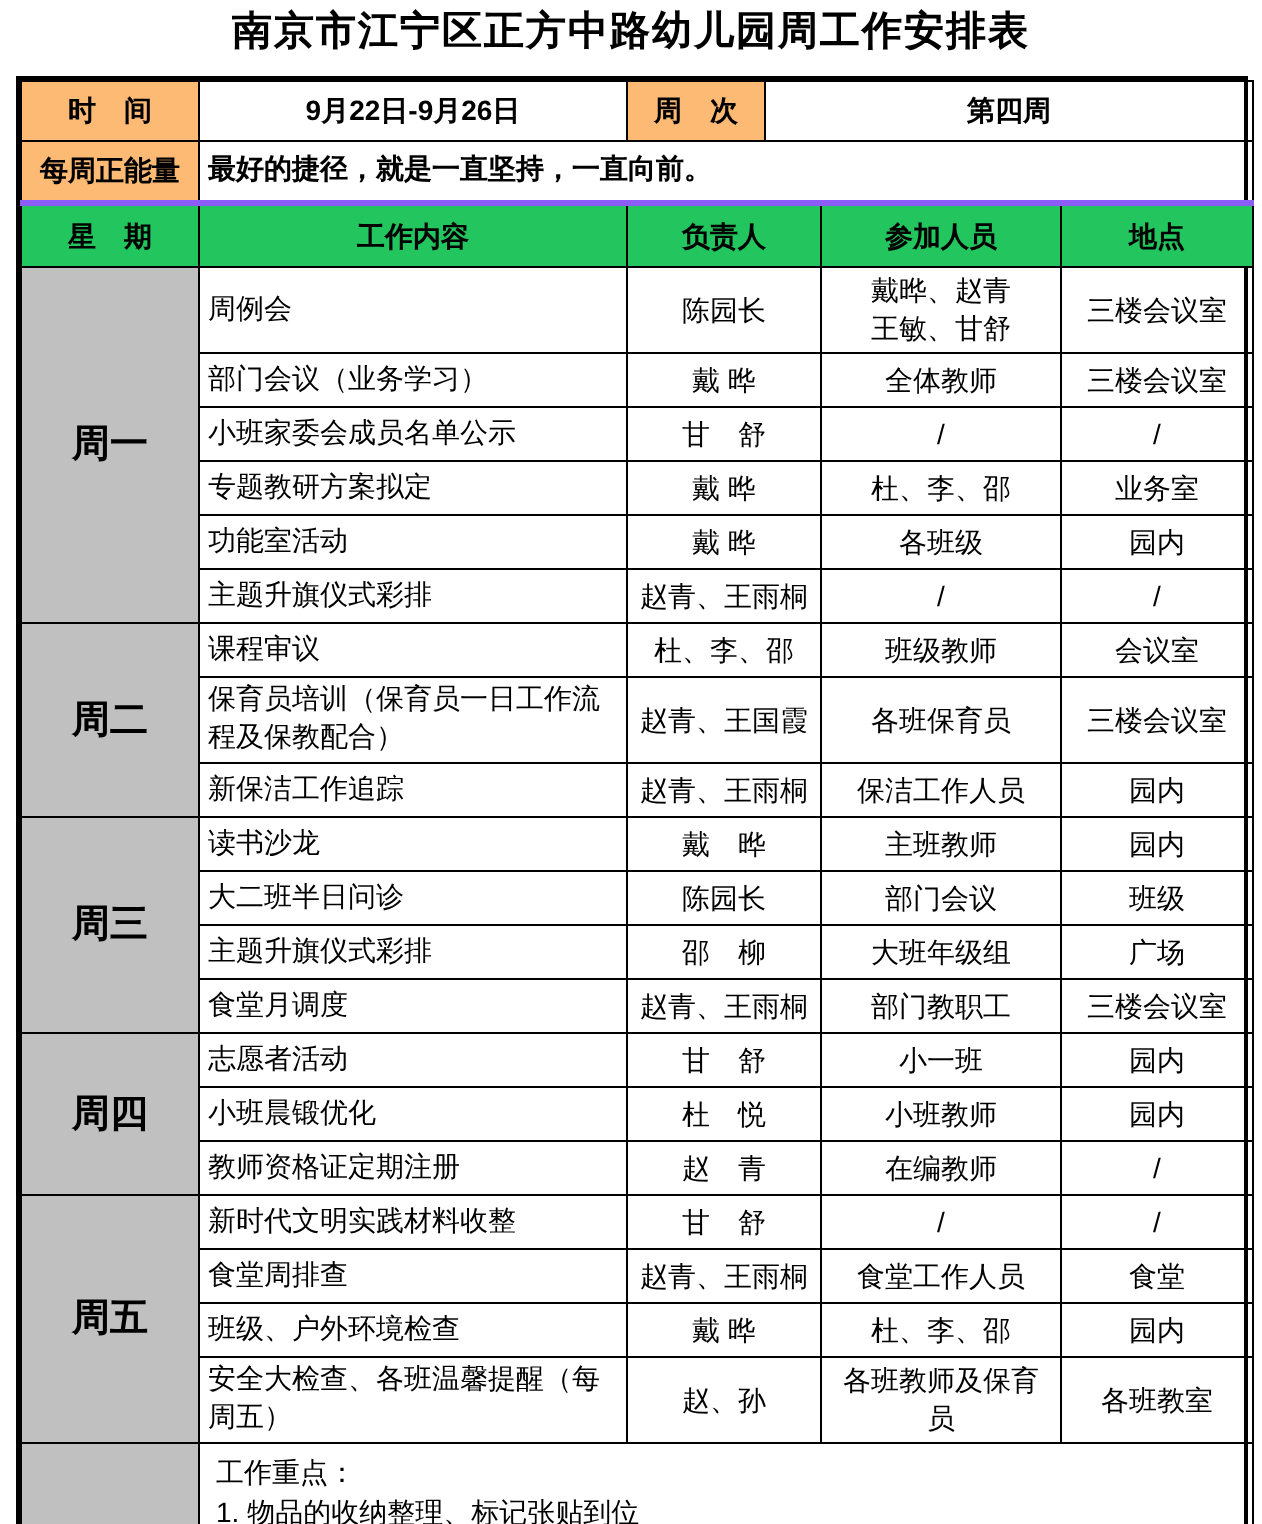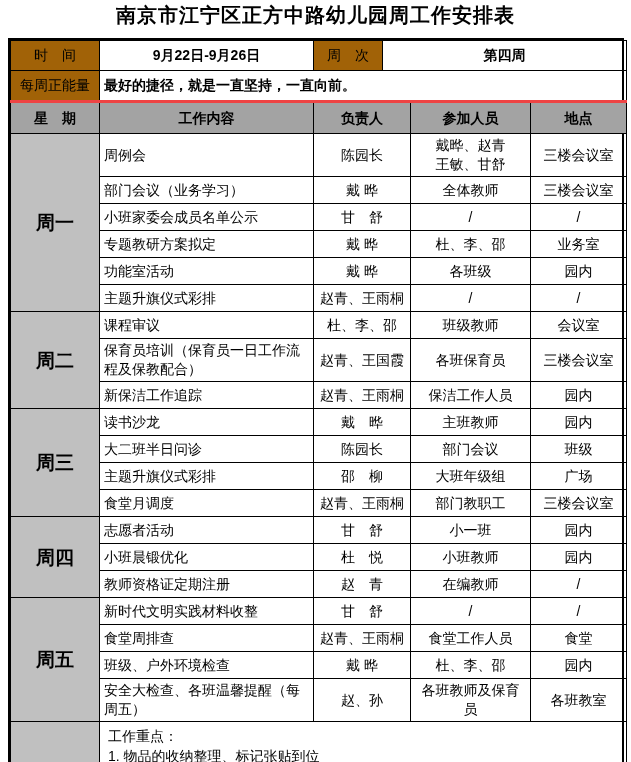--- a/index.html
+++ b/index.html
@@ -13,26 +13,26 @@
     letter-spacing:1px;padding:2px 0 9px 0;
   }
   .tbl-wrap{margin:0 7px 0 8px;border:2px solid #000;}
   table{border-collapse:collapse;width:100%;table-layout:fixed;}
   td,th{
     border:1px solid #000;font-size:14px;line-height:19px;
     padding:2px 4px;text-align:center;vertical-align:middle;
     overflow:hidden;word-break:break-all;
   }
   th{font-weight:bold;}
-  .hd{background:#a16207;font-weight:normal;}
+  .hd{background:#fdba74;font-weight:bold;}
   .left{text-align:left;font-family:Liberation Serif, serif;}
   .top-table td{height:25px;}
   .top-table .val{font-weight:bold;}
-  .energy-row td{border-bottom:3px solid #ef4444;}
-  .main-table thead th{border-top:none;height:26px;background:#a3a3a3;}
+  .energy-row td{border-bottom:3px solid #8b5cf6;}
+  .main-table thead th{border-top:none;height:26px;background:#22c55e;}
   .main-table tbody td{height:22px;}
   .main-table tbody th.day{background:#c0c0c0;font-weight:bold;font-size:19px;}
   .pre{white-space:pre-line;}
   .remark-cell{
     text-align:left;vertical-align:middle;white-space:pre-line;
     padding:4px 8px;line-height:20px;
   }
 </style>
 </head>
 <body>

